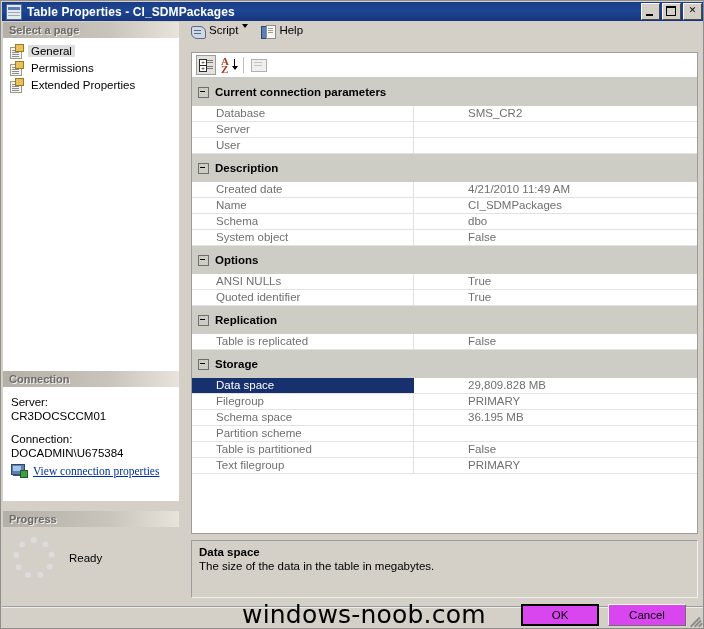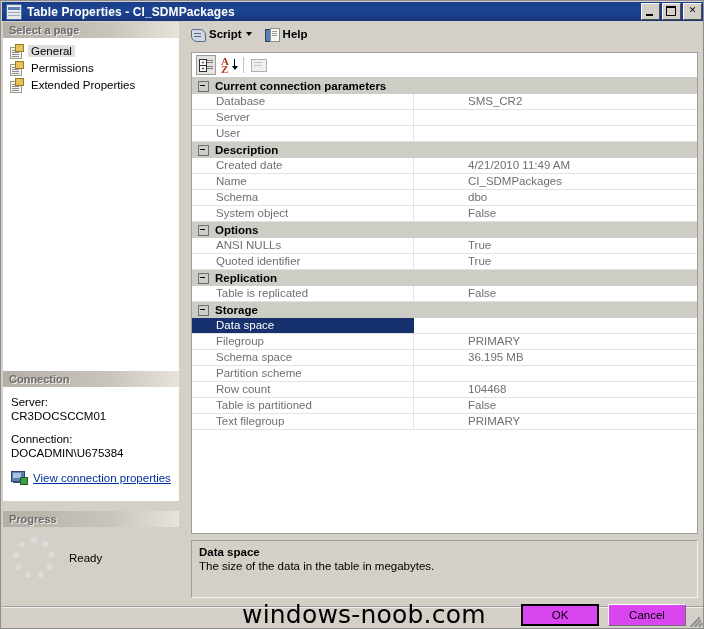--- a/index.html
+++ b/index.html
@@ -161,22 +161,23 @@
   #connection-block { padding: 8px 0 0 8px; }
   .conn-line {
     font-size: 11.5px;
     color: #000;
     line-height: 14px;
   }
   .conn-gap { height: 9px; }
   #view-conn-link {
     display: flex;
     align-items: center;
-    margin-top: 11px;
+    margin-top: 4px;
     cursor: pointer;
+    font-family: Liberation Serif, serif;
   }
   .net-icon {
     width: 17px; height: 14px;
     position: relative;
     flex: none;
     margin-right: 5px;
   }
   .net-icon .mon {
     position: absolute;
     left: 0; top: 0;
@@ -234,27 +235,25 @@
   }
   #script-toolbar {
     height: 24px;
     display: flex;
     align-items: center;
     padding-left: 6px;
     gap: 3px;
   }
   .tb-item {
     display: flex;
-    align-items: center;
     height: 20px;
     padding: 0 3px;
     font-size: 11.5px;
     color: #000;
     cursor: default;
-    font-weight: bold;
   }
   .script-icon {
     width: 16px; height: 15px;
     position: relative;
     flex: none;
     margin-right: 3px;
   }
   .script-icon .scr {
     position: absolute;
     left: 1px; top: 2px;
@@ -404,21 +403,21 @@
     box-shadow: 0 3px 0 #c4c4c4;
   }
   .gt-sep {
     width: 1px; height: 16px;
     background: #c0c0c0;
     margin: 0 3px;
   }
 
   #grid-rows { position: relative; }
   .cat-row {
-    height: 16px;
+    height: 28px;
     background: #cdcdc6;
     display: flex;
     align-items: center;
     font-size: 11.5px;
     font-weight: bold;
     color: #000;
     cursor: default;
   }
   .cat-row .expander {
     width: 9px; height: 9px;
@@ -738,36 +737,33 @@
           <span class="pname">Table is replicated</span>
           <span class="pval">False</span>
         </div>
 
         <div class="cat-row">
           <span class="expander"></span>
           <span>Storage</span>
         </div>
         <div class="prop-row selected">
           <span class="pname">Data space</span>
+          <span class="pval">29,809.828 MB</span>
         </div>
         <div class="prop-row">
           <span class="pname">Filegroup</span>
           <span class="pval">PRIMARY</span>
         </div>
         <div class="prop-row">
           <span class="pname">Schema space</span>
           <span class="pval">36.195 MB</span>
         </div>
         <div class="prop-row">
           <span class="pname">Partition scheme</span>
           <span class="pval"></span>
-        </div>
-        <div class="prop-row">
-          <span class="pname">Row count</span>
-          <span class="pval">104468</span>
         </div>
         <div class="prop-row">
           <span class="pname">Table is partitioned</span>
           <span class="pval">False</span>
         </div>
         <div class="prop-row">
           <span class="pname">Text filegroup</span>
           <span class="pval">PRIMARY</span>
         </div>
 

